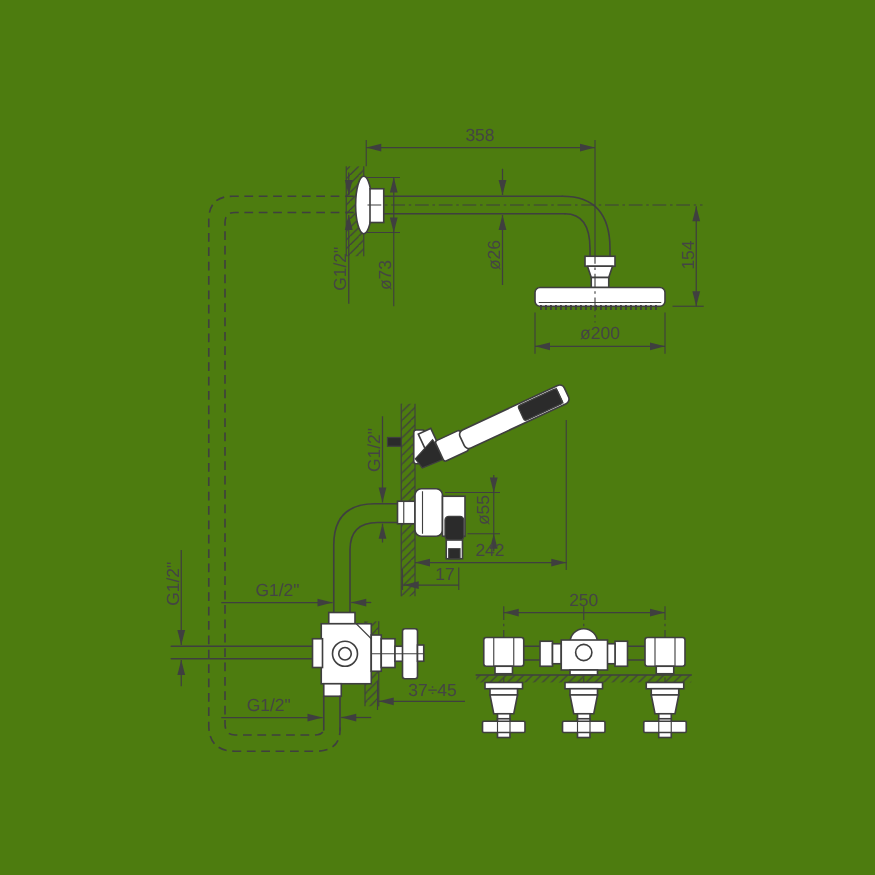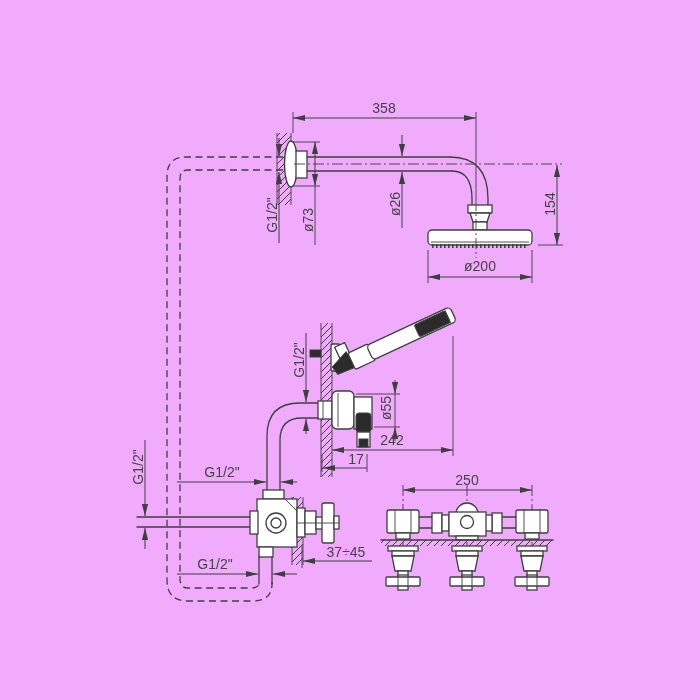--- a/index.html
+++ b/index.html
@@ -1,16 +1,16 @@
 <!DOCTYPE html>
 <html><head>
 <meta charset="utf-8">
 <style>
   html,body{margin:0;padding:0;background:#ffffff;}
-  .stage{position:relative;width:700px;height:700px;background:#f0abfc;overflow:hidden;
+  .stage{position:relative;width:700px;height:700px;background:#4d7c0f;overflow:hidden;
          font-family:"Liberation Sans", sans-serif;}
   svg text{font-family:"Liberation Sans", sans-serif;font-size:14px;fill:#444;}
   .outline{stroke:#3f3f3f;stroke-width:1.3;fill:none;stroke-linecap:round;}
   .outlineF{stroke:#3f3f3f;stroke-width:1.3;fill:#ffffff;}
   .darkF{stroke:#3f3f3f;stroke-width:1;fill:#2b2b2b;}
   .dim{stroke:#3f3f3f;stroke-width:1;fill:none;}
   .thin{stroke:#3f3f3f;stroke-width:0.9;fill:none;}
   .dashed{stroke:#3f3f3f;stroke-width:1.3;fill:none;stroke-dasharray:7 4.5;}
   .dashdot{stroke:#3f3f3f;stroke-width:0.9;fill:none;stroke-dasharray:11 3 2 3;}
   .serr{stroke:#3f3f3f;stroke-width:4;fill:none;stroke-dasharray:1.5 2.5;}

